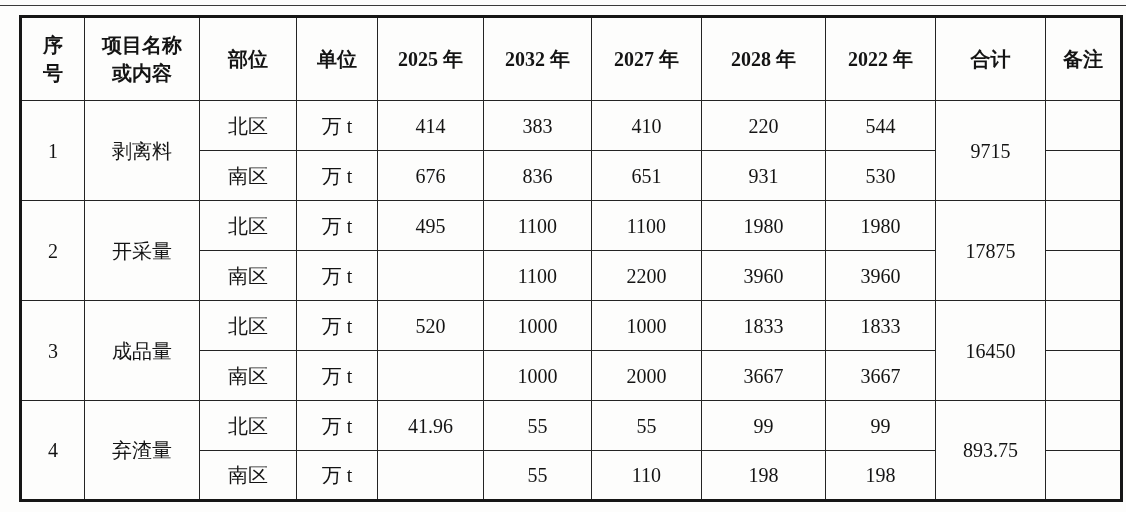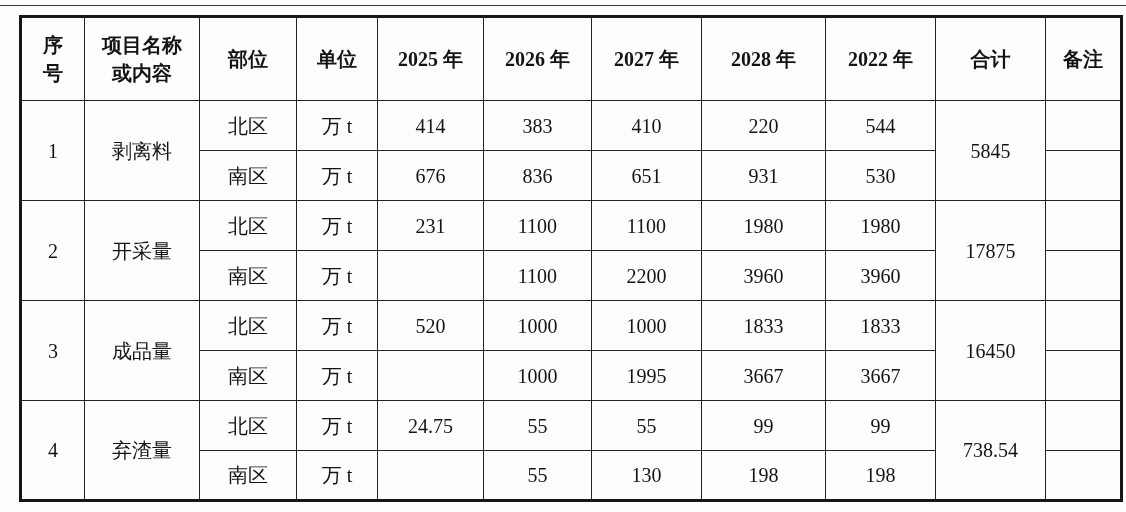--- a/index.html
+++ b/index.html
@@ -81,60 +81,60 @@
     </colgroup>
     <thead>
       <tr>
         <th>序
 号</th>
         <th>项目名称
 或内容</th>
         <th>部位</th>
         <th>单位</th>
         <th>2025 年</th>
-        <th>2026 年</th>
+        <th>2032 年</th>
         <th>2027 年</th>
         <th>2028 年</th>
         <th>2022 年</th>
         <th>合计</th>
         <th>备注</th>
       </tr>
     </thead>
     <tbody>
 
       <tr>
         <td rowspan="2">1</td>
         <td rowspan="2">剥离料</td>
         <td>北区</td>
         <td>万 t</td>
         <td>414</td>
         <td>383</td>
         <td>410</td>
         <td>220</td>
         <td>544</td>
-        <td rowspan="2">5845</td>
+        <td rowspan="2">9715</td>
         <td></td>
       </tr>
       <tr>
         <td>南区</td>
         <td>万 t</td>
         <td>676</td>
         <td>836</td>
         <td>651</td>
         <td>931</td>
         <td>530</td>
         <td></td>
       </tr>
 
       <tr>
         <td rowspan="2">2</td>
         <td rowspan="2">开采量</td>
         <td>北区</td>
         <td>万 t</td>
-        <td>231</td>
+        <td>495</td>
         <td>1100</td>
         <td>1100</td>
         <td>1980</td>
         <td>1980</td>
         <td rowspan="2">17875</td>
         <td></td>
       </tr>
       <tr>
         <td>南区</td>
         <td>万 t</td>
@@ -157,44 +157,44 @@
         <td>1833</td>
         <td>1833</td>
         <td rowspan="2">16450</td>
         <td></td>
       </tr>
       <tr>
         <td>南区</td>
         <td>万 t</td>
         <td></td>
         <td>1000</td>
-        <td>1995</td>
+        <td>2000</td>
         <td>3667</td>
         <td>3667</td>
         <td></td>
       </tr>
 
       <tr>
         <td rowspan="2">4</td>
         <td rowspan="2">弃渣量</td>
         <td>北区</td>
         <td>万 t</td>
-        <td>24.75</td>
+        <td>41.96</td>
         <td>55</td>
         <td>55</td>
         <td>99</td>
         <td>99</td>
-        <td rowspan="2">738.54</td>
+        <td rowspan="2">893.75</td>
         <td></td>
       </tr>
       <tr>
         <td>南区</td>
         <td>万 t</td>
         <td></td>
         <td>55</td>
-        <td>130</td>
+        <td>110</td>
         <td>198</td>
         <td>198</td>
         <td></td>
       </tr>
     </tbody>
   </table>
 </div>
 
 </body></html>

